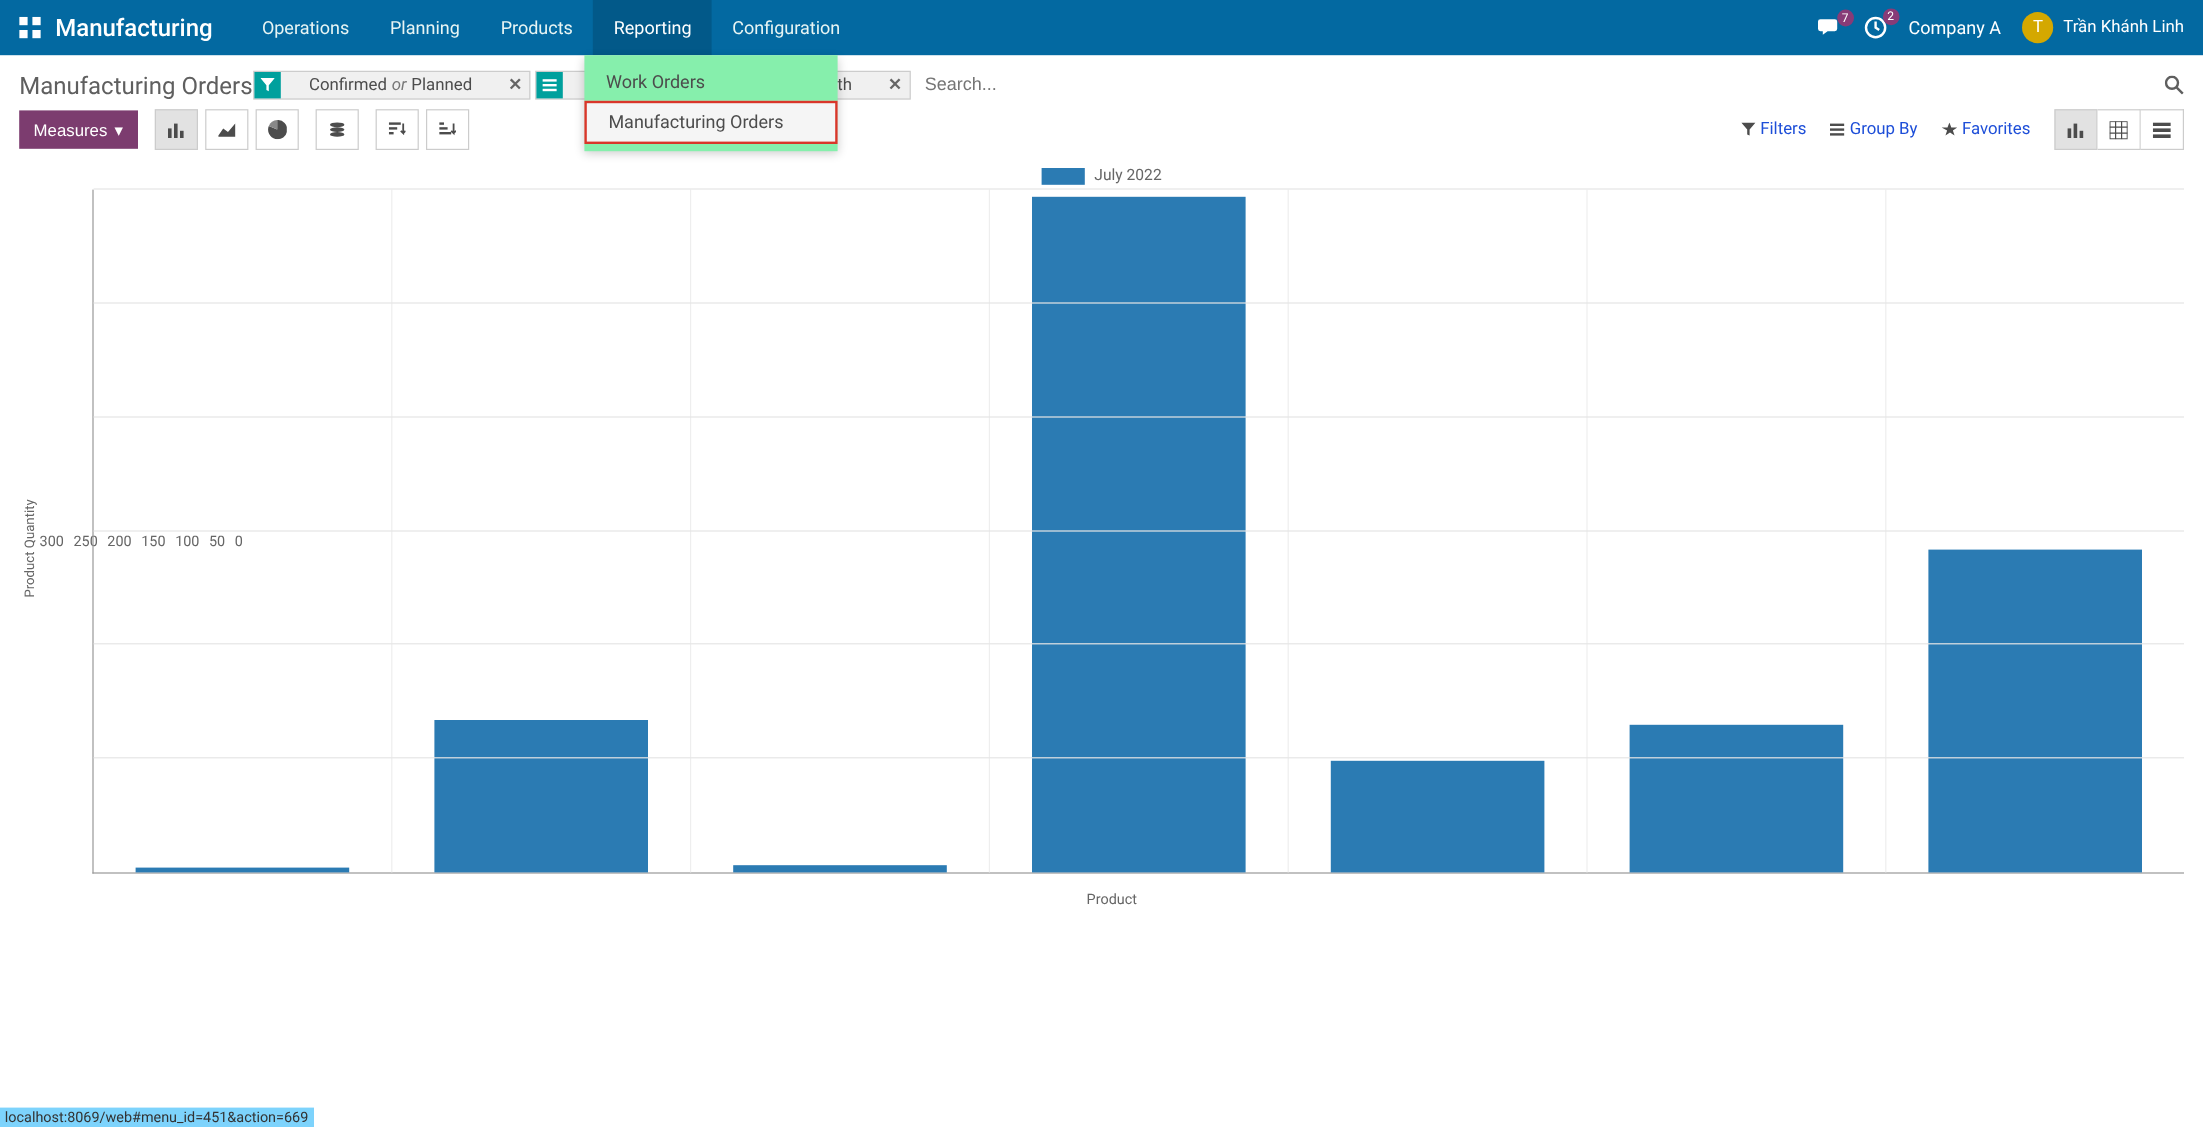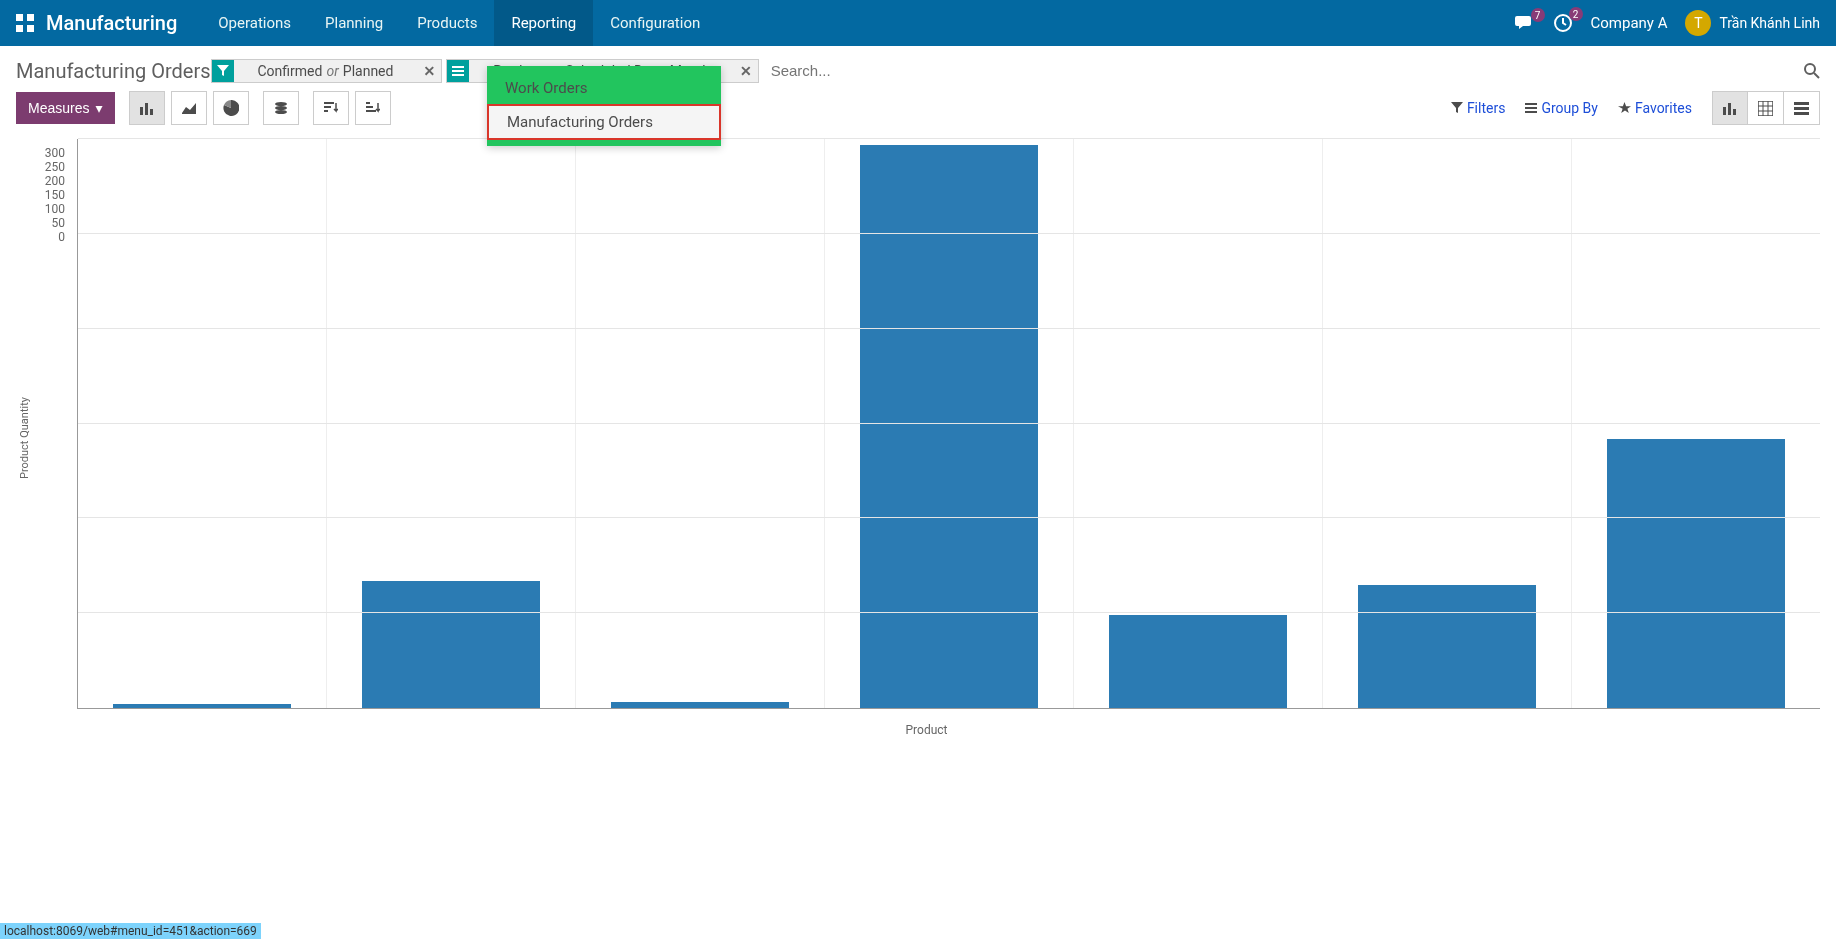--- a/index.html
+++ b/index.html
@@ -14,21 +14,21 @@
   .menu-item { padding: 0 17px; height: 46px; display: flex; align-items: center; cursor: pointer; font-size: 15px; color: #e8f5f4;}
   .menu-item.active { background: rgba(0,0,0,0.15); color:#fff;}
   .nav-right { margin-left: auto; display: flex; align-items: center; gap: 18px; }
   .icon-badge { position: relative; display: inline-flex; cursor:pointer;}
   .badge { position: absolute; top:-6px; right:-10px; background:#883b77; color:#fff; font-size:10px; min-width:14px; height:14px; border-radius:7px; display:flex; align-items:center; justify-content:center; padding:0 3px; }
   .company-name { font-size: 15px; cursor:pointer;}
   .user { display: flex; align-items: center; gap:8px; cursor:pointer;}
   .avatar { width:26px; height:26px; border-radius:50%; background:#d4a800; color:#fff; display:flex; align-items:center; justify-content:center; font-size:14px;}
   
   
-  .dropdown { position: absolute; top:46px; left:487px; background:#22c55e; box-shadow:0 2px 8px rgba(0,0,0,0.2); width:234px; z-index:100; padding:6px 0;margin-top:20px;}
+  .dropdown { position: absolute; top:46px; left:487px; background:#86efac; box-shadow:0 2px 8px rgba(0,0,0,0.2); width:211px; z-index:100; padding:6px 0;}
   .dropdown-item { padding:7px 18px; cursor:pointer; font-size:15px; color:#4c4c4c;}
   .dropdown-item.highlighted { border:2px solid #d9362a; background:#f5f5f5;}
   
   
   .control-panel { padding: 12px 16px 0 16px; }
   .cp-top { display:flex; justify-content:space-between; align-items:center; margin-bottom:8px;}
   .breadcrumb { font-size: 20px; color:#5f5f5f;}
   .search-area { display:flex; align-items:center; flex:1; justify-content:flex-end;}
   .facets { display:flex; align-items:center; gap:4px;}
   .facet { display:flex; align-items:center; border:1px solid #ccc; background:#f0f0f0;}
@@ -55,21 +55,21 @@
   .view-btn.active{ background:#e2e2e2;}
   .view-btn + .view-btn { border-left:none;}
 
   
   .chart-wrap { padding:10px 16px 0 16px; position:relative;}
   .legend { display:flex; justify-content:center; align-items:center; gap:8px; margin-bottom:4px; font-size:13px; color:#666;}
   .legend-swatch { width:36px; height:14px; background:#2b7bb3;}
   .chart { display:flex; }
   .y-axis-label { writing-mode: vertical-rl; transform: rotate(180deg); font-size:11px; color:#666; display:flex; align-items:center; justify-content:center; padding:0 2px;}
   .plot-container { flex:1; position:relative;}
-  .y-ticks { position:absolute; left:0; top:0; bottom:26px; width:40px; display:flex; flex-direction:column; }
+  .y-ticks { position:absolute; left:0; top:0; bottom:26px; width:40px; display:flex; flex-direction:row; }
   .y-tick { font-size:12px; color:#666; text-align:right; padding-right:8px; transform:translateY(50%);}
   .plot { margin-left:44px; height:570px; border-left:1px solid #999; border-bottom:1px solid #999; position:relative; display:flex; align-items:flex-end;}
   .grid-line { position:absolute; left:0; right:0; border-top:1px solid #e5e5e5;}
   .bars { display:flex; width:100%; height:100%; align-items:flex-end;}
   .bar-slot { flex:1; display:flex; flex-direction:column; align-items:center; justify-content:flex-end; position:relative; height:100%; border-right:1px solid #eee;}
   .bar-slot:last-child { border-right:none;}
   .bar { width:72%; background:#2b7bb3;}
   .x-labels { display:flex; margin-left:44px;}
   .x-label { flex:1; text-align:center; font-size:12px; color:#666; padding-top:6px;}
   .x-axis-label { text-align:center; font-size:12px; color:#666; margin-top:14px;}
@@ -268,20 +268,24 @@
               <rect x="0" y="5" width="15" height="3" fill="#4c4c4c"></rect>
               <rect x="0" y="10" width="15" height="3" fill="#4c4c4c"></rect>
             </svg>
         </div>
       </div>
     </div>
   </div>
 </div>
 
 <div class="chart-wrap">
+  <div class="legend">
+    <span class="legend-swatch"></span>
+    <span>July 2022</span>
+  </div>
   <div class="chart">
     <div class="y-axis-label">Product Quantity</div>
     <div class="plot-container">
       <div class="y-ticks" id="y-ticks">
           <div class="y-tick">300</div>
           <div class="y-tick">250</div>
           <div class="y-tick">200</div>
           <div class="y-tick">150</div>
           <div class="y-tick">100</div>
           <div class="y-tick">50</div>

